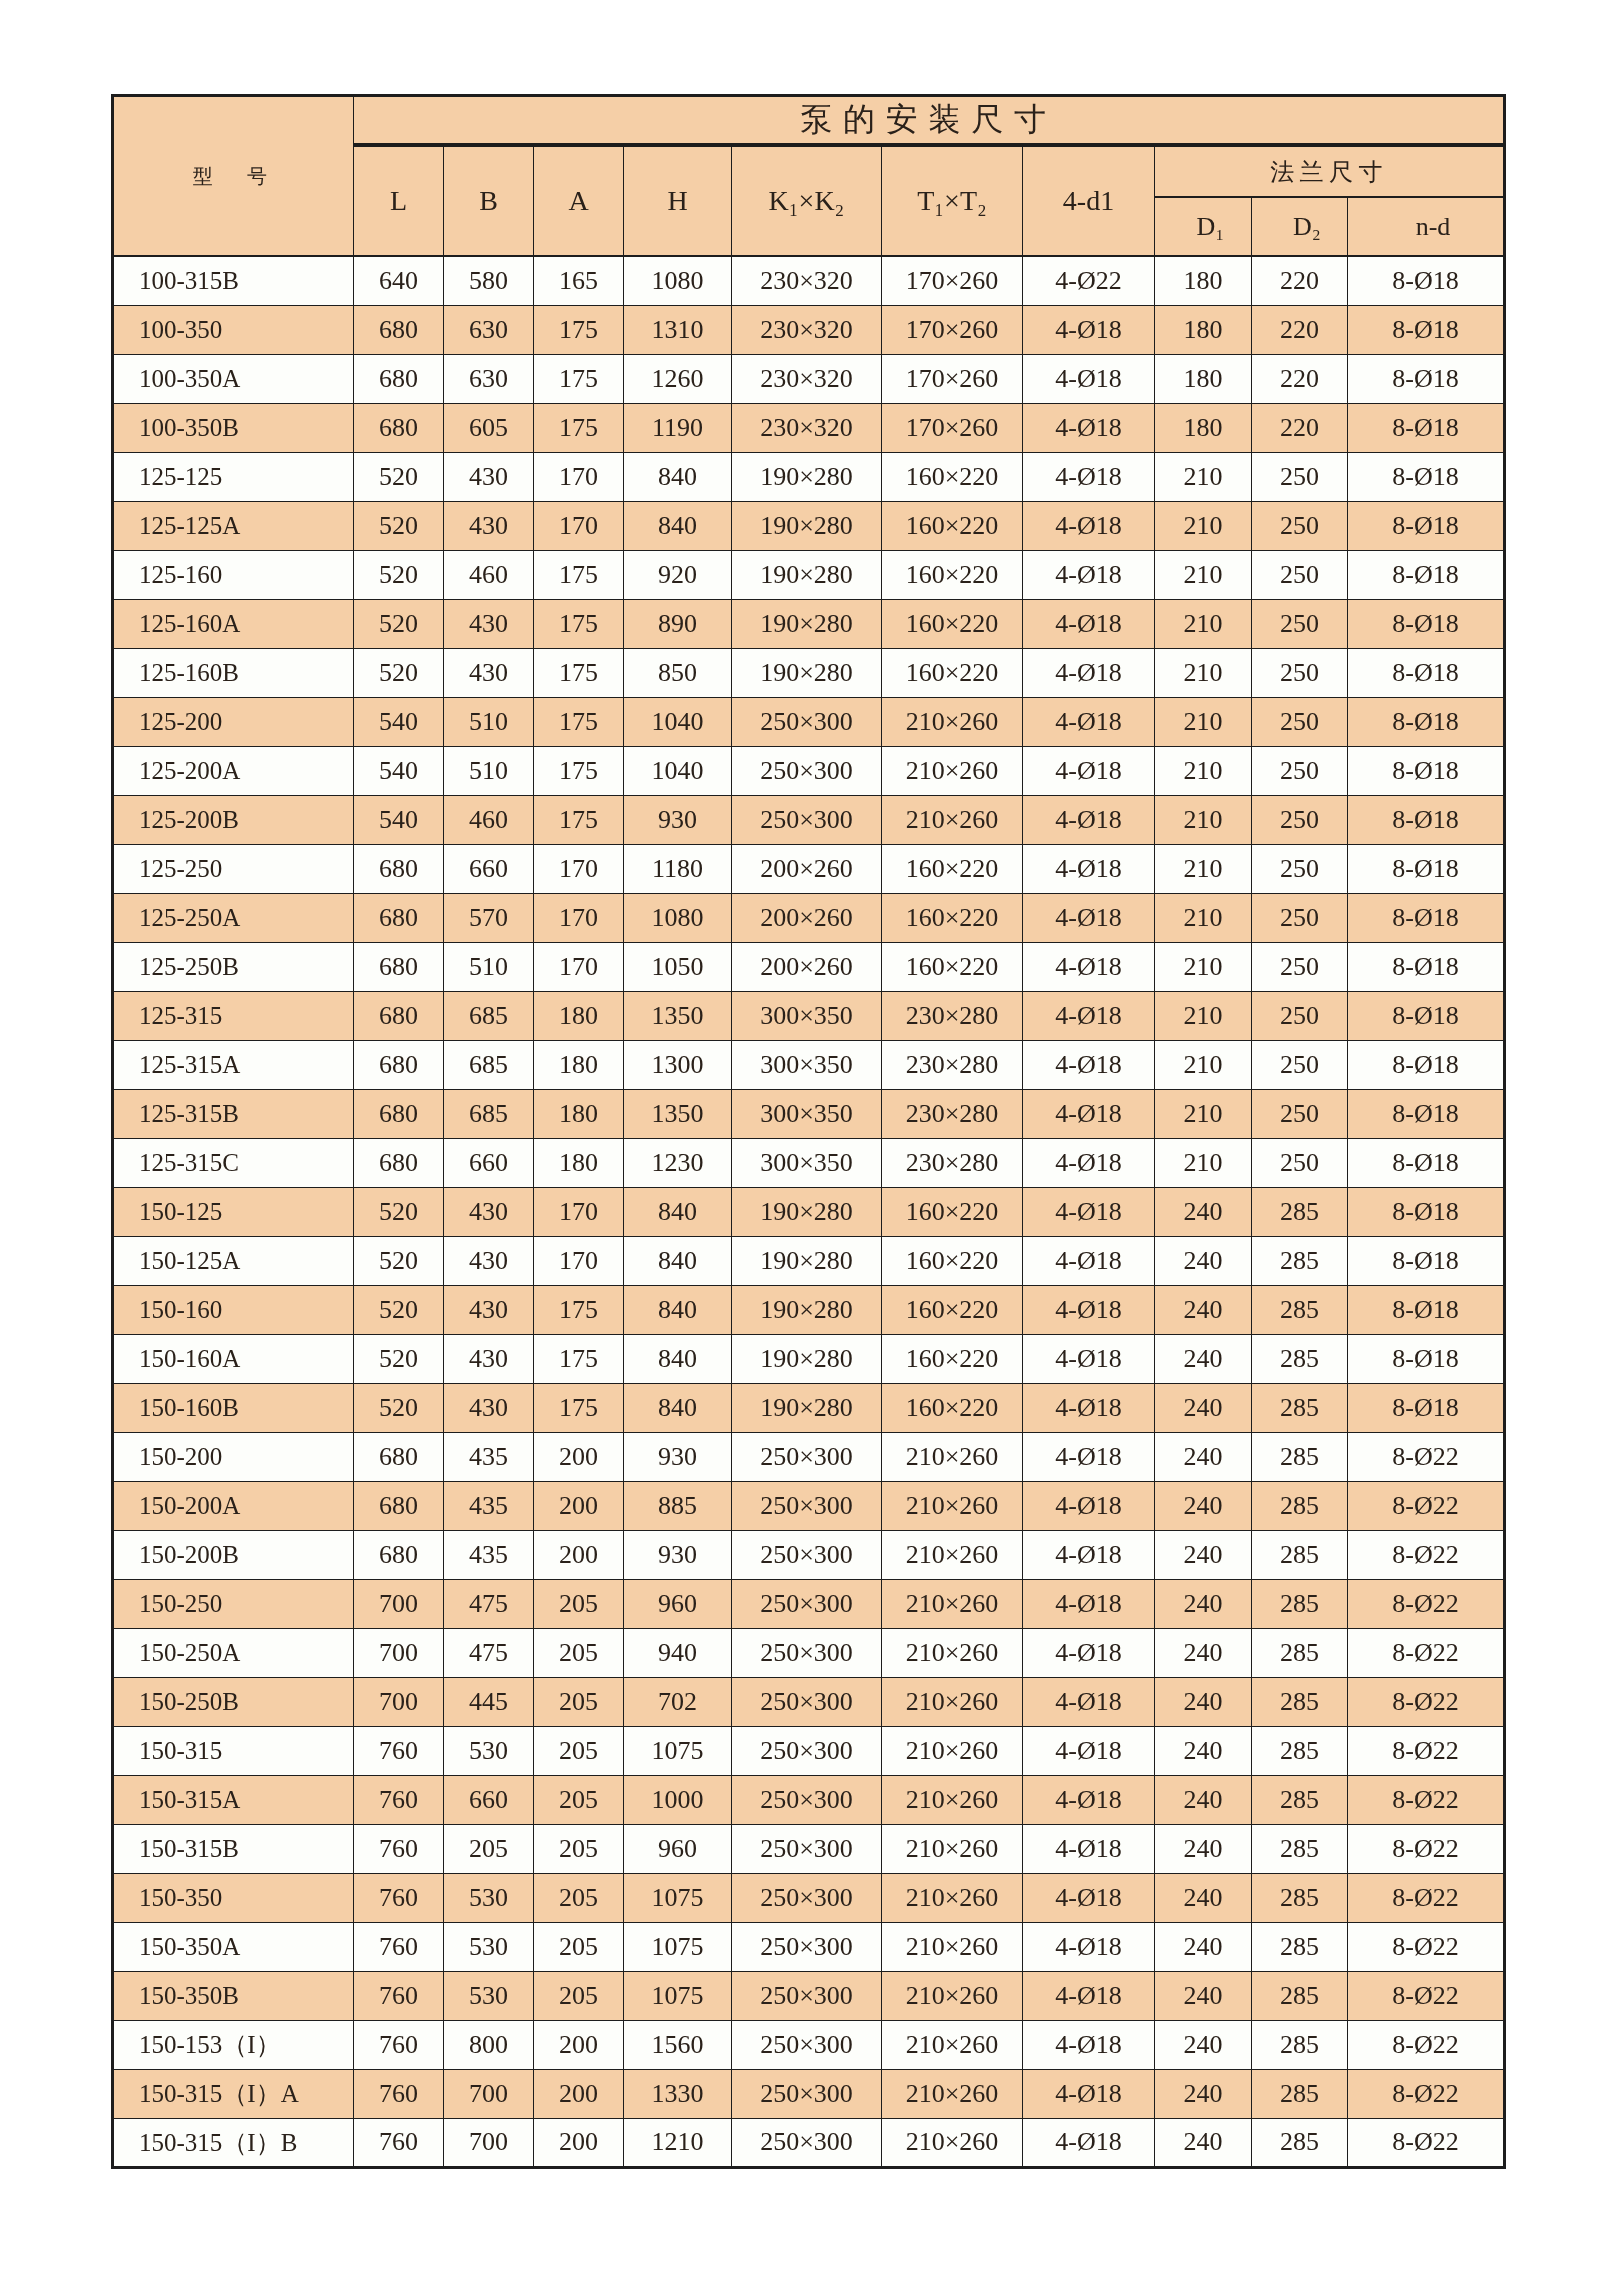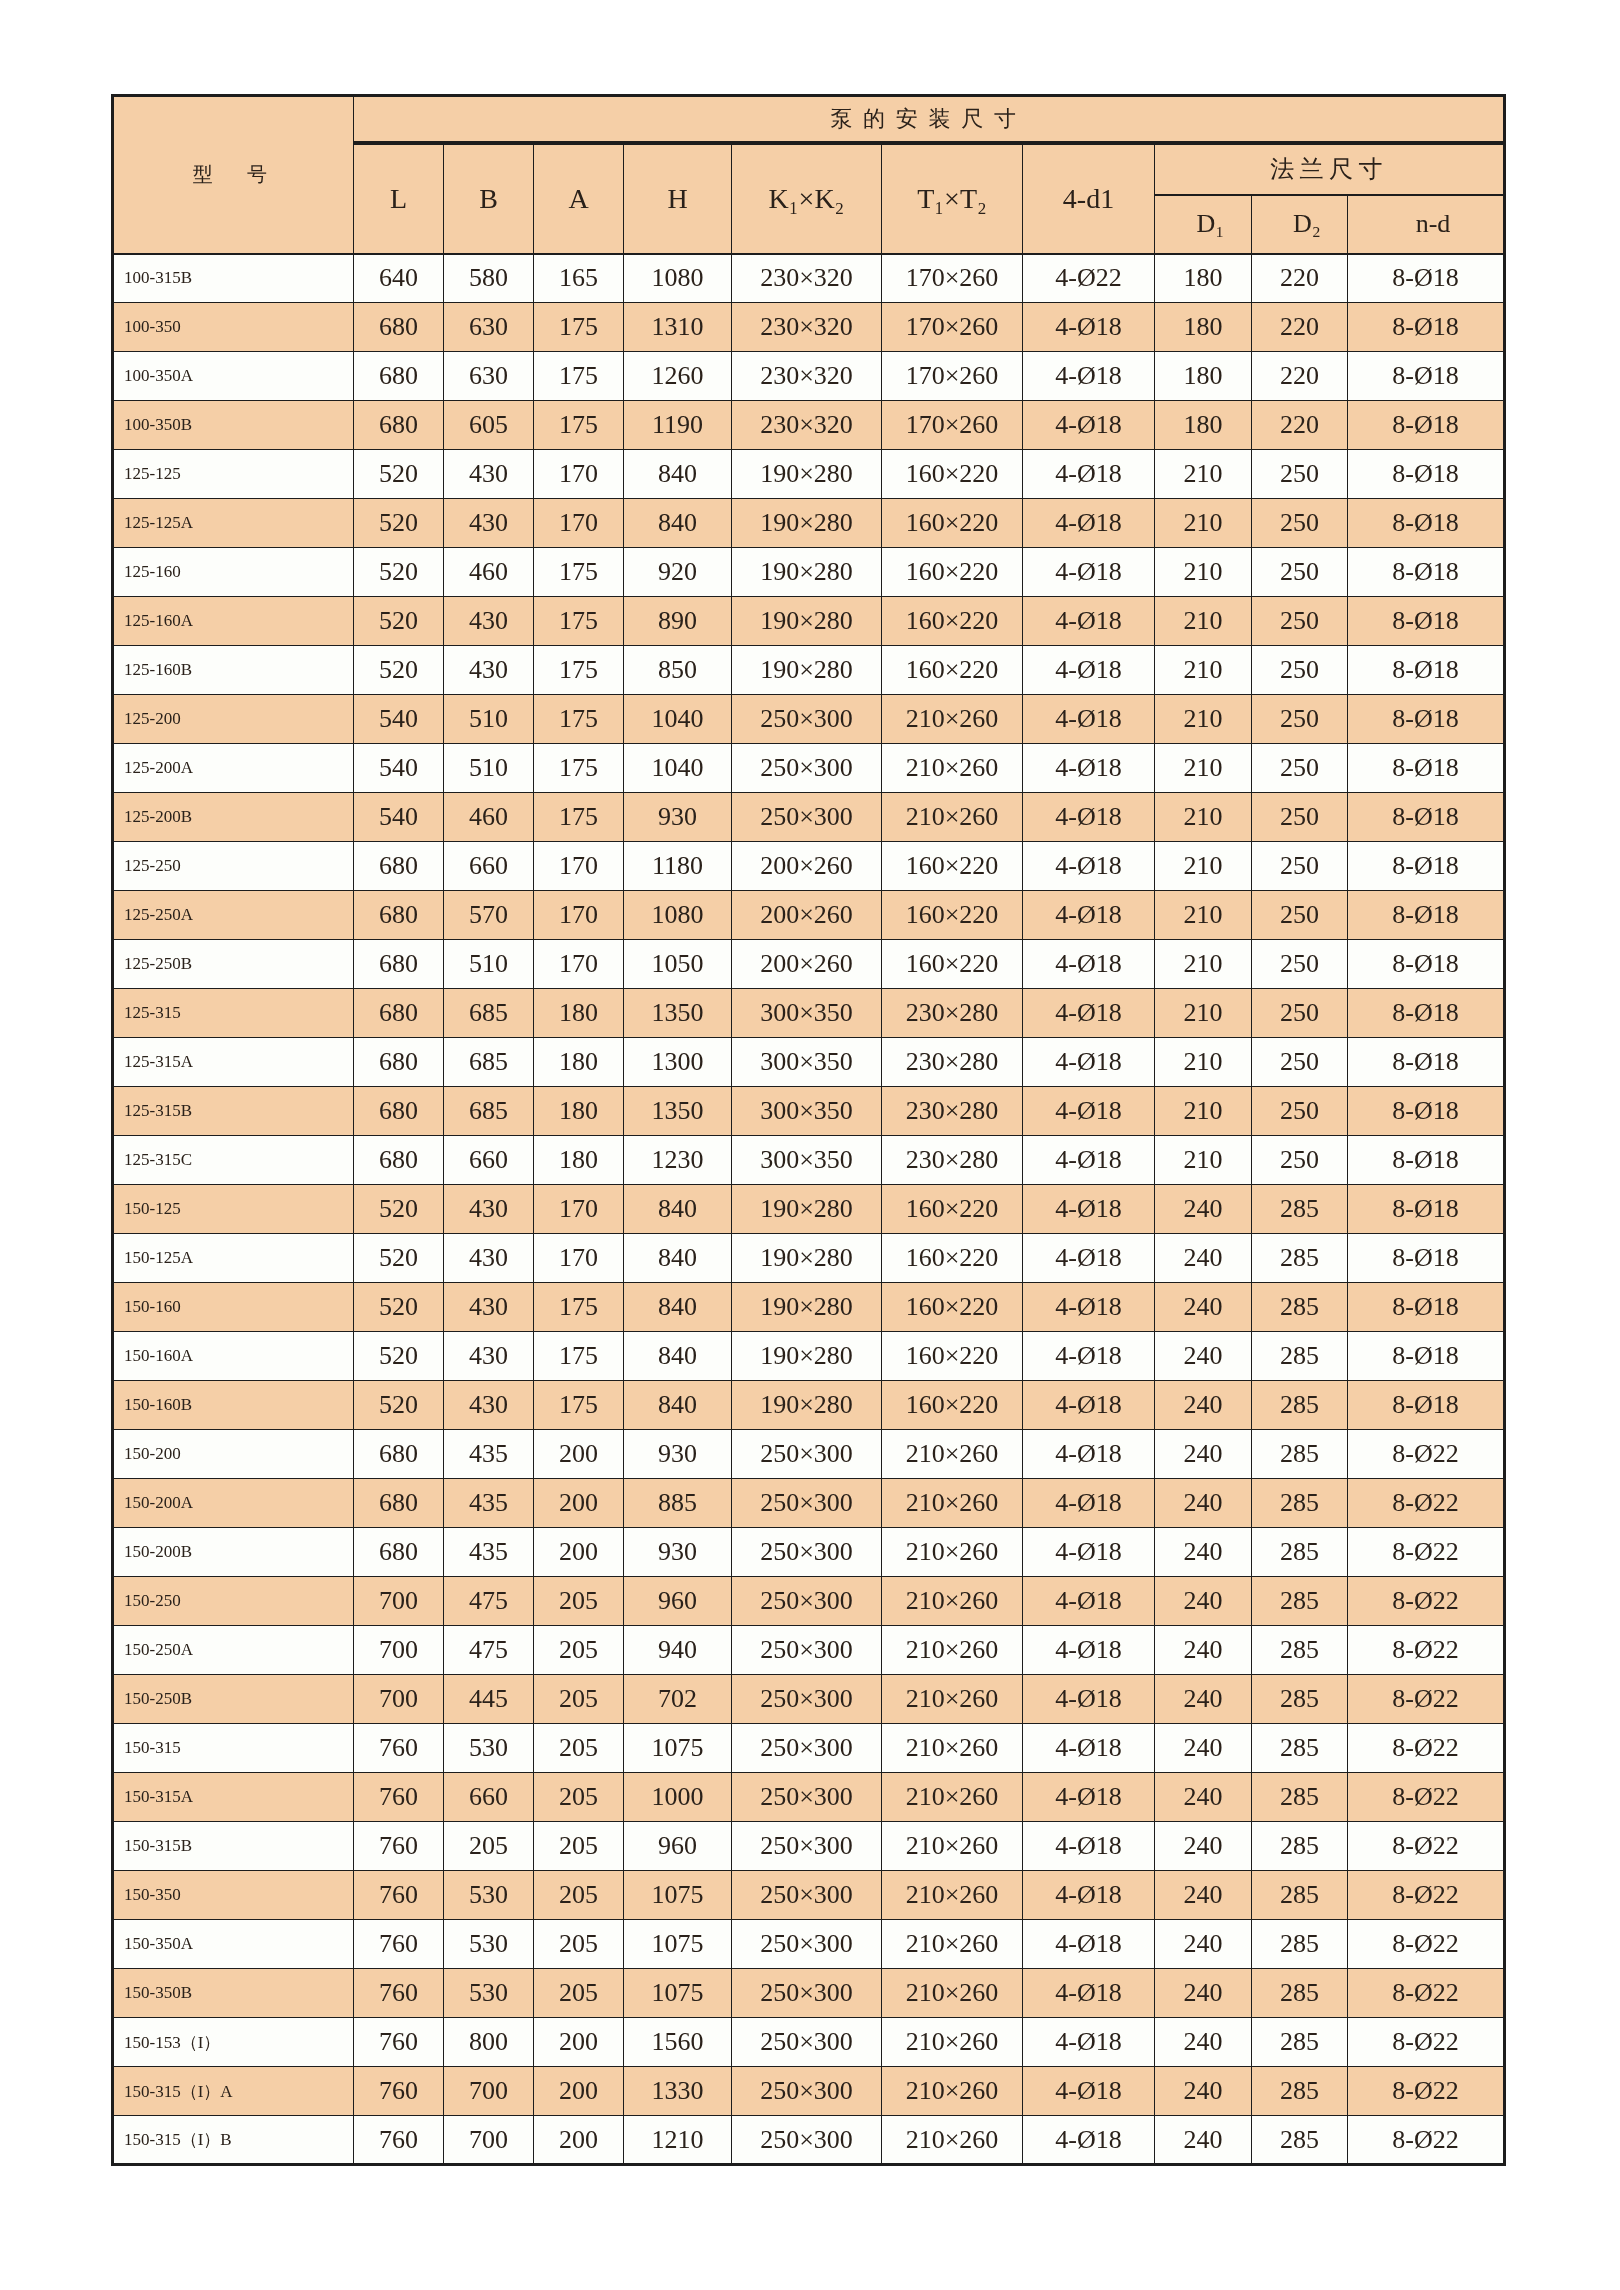--- a/index.html
+++ b/index.html
@@ -25,30 +25,30 @@
     border:1.8px solid var(--border);
     text-align:center;vertical-align:middle;
     font-weight:normal;
     color:var(--ink);
     overflow:hidden;white-space:nowrap;
   }
   thead th{background:var(--peach);}
   thead tr.r1{height:47px;}
   thead tr.r2{height:52px;}
   thead tr.r3{height:59px;}
-  th.title-h{font-size:22px;letter-spacing:10.7px;border-bottom-width:4.5px;}
+  th.title-h{font-size:32px;letter-spacing:10.7px;border-bottom-width:4.5px;}
   th.model-h{font-size:20px;letter-spacing:7.2px;}
   th.col-h{font-size:28px;}
   th.flange-h{font-size:24px;letter-spacing:5.4px;border-bottom-width:2.7px;}
   th.subcol-h{font-size:26px;padding-left:16px;}
   tbody tr{height:49px;background:var(--rowwhite);}
   tbody tr:nth-child(even){background:var(--peach);}
   tbody tr:first-child td{border-top-width:2.7px;}
   tbody td{font-size:26px;}
-  tbody td.model{text-align:left;padding-left:10px;font-size:17px;}
+  tbody td.model{text-align:left;padding-left:25px;font-size:25px;}
 </style>
 </head>
 <body>
 
 <table class="dims">
   <colgroup>
     <col style="width:241px">
       <col style="width:90px">
       <col style="width:90px">
     <col style="width:90px">

